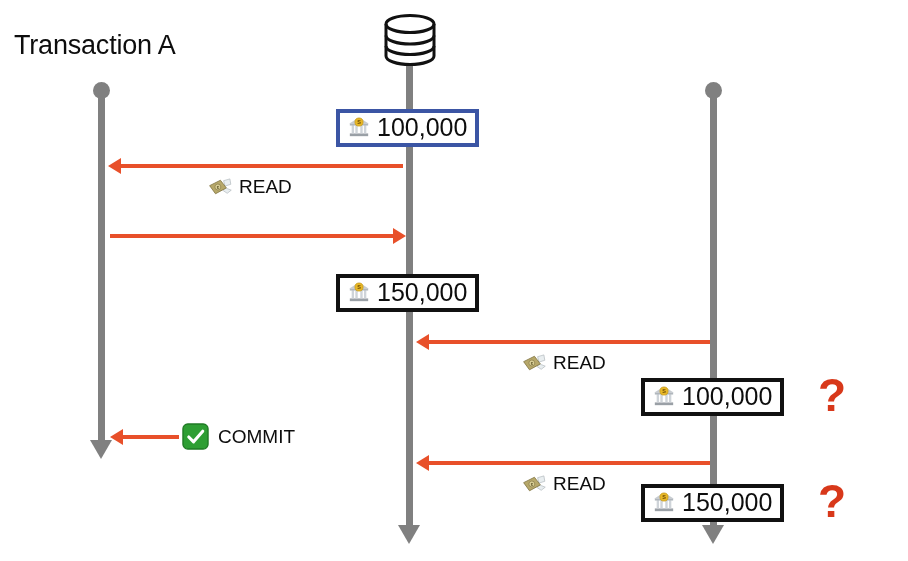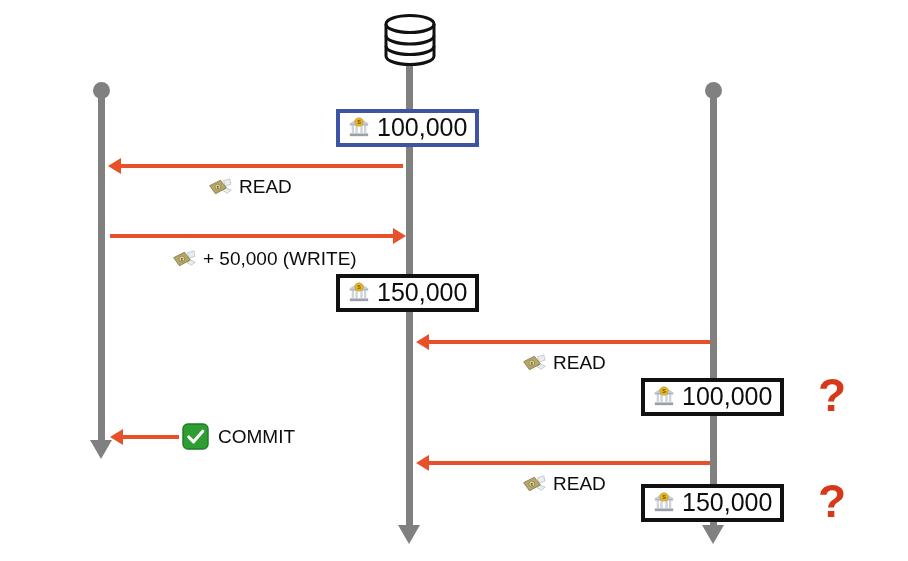--- a/index.html
+++ b/index.html
@@ -134,20 +134,21 @@
     font-weight: bold;
     color: #d8381a;
     line-height: 1;
   }
 </style>
 </head>
 <body>
 
 <div id="stage">
 
+  <div class="col-title" style="left:14px; top:30px;">Transaction A</div>
 
 
   <div class="db-icon" style="left:382px; top:14px;">
     <svg width="56" height="52" viewBox="0 0 56 52">
       <ellipse cx="28" cy="10" rx="24" ry="8.5" fill="#ffffff" stroke="#111111" stroke-width="3"></ellipse>
       <path d="M4 10 V 42" fill="none" stroke="#111111" stroke-width="3"></path>
       <path d="M52 10 V 42" fill="none" stroke="#111111" stroke-width="3"></path>
       <path d="M4 42 a 24 8.5 0 0 0 48 0" fill="#ffffff" stroke="#111111" stroke-width="3"></path>
       <path d="M4 21.5 a 24 8.5 0 0 0 48 0" fill="none" stroke="#111111" stroke-width="3"></path>
       <path d="M4 32 a 24 8.5 0 0 0 48 0" fill="none" stroke="#111111" stroke-width="3"></path>
@@ -192,32 +193,20 @@
         <path d="M1.5 8.5 L13.5 2.5 L20 11 L8 17.5 Z" fill="#b7a86a" stroke="#7f7340" stroke-width="0.9"></path>
         <circle cx="10.6" cy="10" r="3.3" fill="#d8cd95" stroke="#7f7340" stroke-width="0.7"></circle>
         <text x="10.6" y="12.2" font-size="4.6" font-family="'Liberation Sans',sans-serif" font-weight="bold" fill="#5c5326" text-anchor="middle">$</text>
       </svg>
     </span>
     <span>READ</span>
   </div>
 
   <div class="msg-line" style="left:110px; top:234px; width:285px;"></div>
   <div class="msg-head-right" style="left:393px; top:228px;"></div>
-  <div class="msg-label" style="left:172px; top:248px;">
-    <span>
-      <svg class="money-ico" viewBox="0 0 26 20">
-        <path d="M17 3 L24 1 L25 7 L18.5 9 Z" fill="#e9eef0" stroke="#aab3b8" stroke-width="0.7"></path>
-        <path d="M19 11 L25.5 13.5 L21 17 L16.5 14 Z" fill="#e9eef0" stroke="#aab3b8" stroke-width="0.7"></path>
-        <path d="M1.5 8.5 L13.5 2.5 L20 11 L8 17.5 Z" fill="#b7a86a" stroke="#7f7340" stroke-width="0.9"></path>
-        <circle cx="10.6" cy="10" r="3.3" fill="#d8cd95" stroke="#7f7340" stroke-width="0.7"></circle>
-        <text x="10.6" y="12.2" font-size="4.6" font-family="'Liberation Sans',sans-serif" font-weight="bold" fill="#5c5326" text-anchor="middle">$</text>
-      </svg>
-    </span>
-    <span>+ 50,000 (WRITE)</span>
-  </div>
 
   <div class="value-box" style="left:336px; top:274px; width:143px;">
     <span>
       <svg class="bank-ico" viewBox="0 0 24 24">
         <rect x="2" y="19" width="20" height="3" fill="#9aa0a6"></rect>
         <rect x="4" y="10" width="2.6" height="9" fill="#cfd4d9"></rect>
         <rect x="8" y="10" width="2.6" height="9" fill="#cfd4d9"></rect>
         <rect x="13.4" y="10" width="2.6" height="9" fill="#cfd4d9"></rect>
         <rect x="17.4" y="10" width="2.6" height="9" fill="#cfd4d9"></rect>
         <rect x="2" y="8" width="20" height="2.4" fill="#b0b6bc"></rect>

